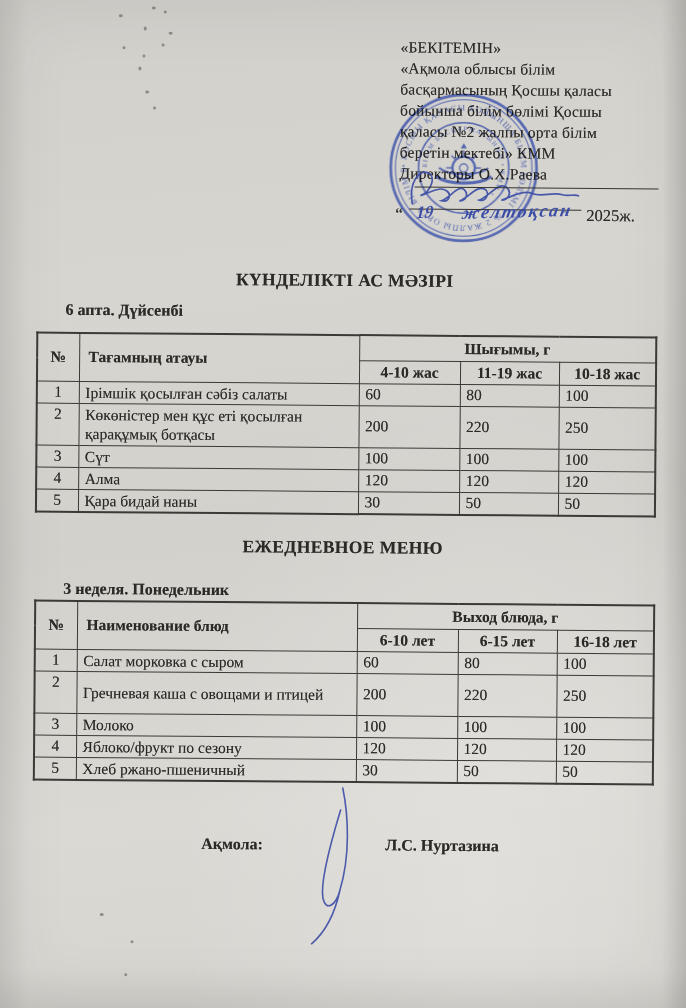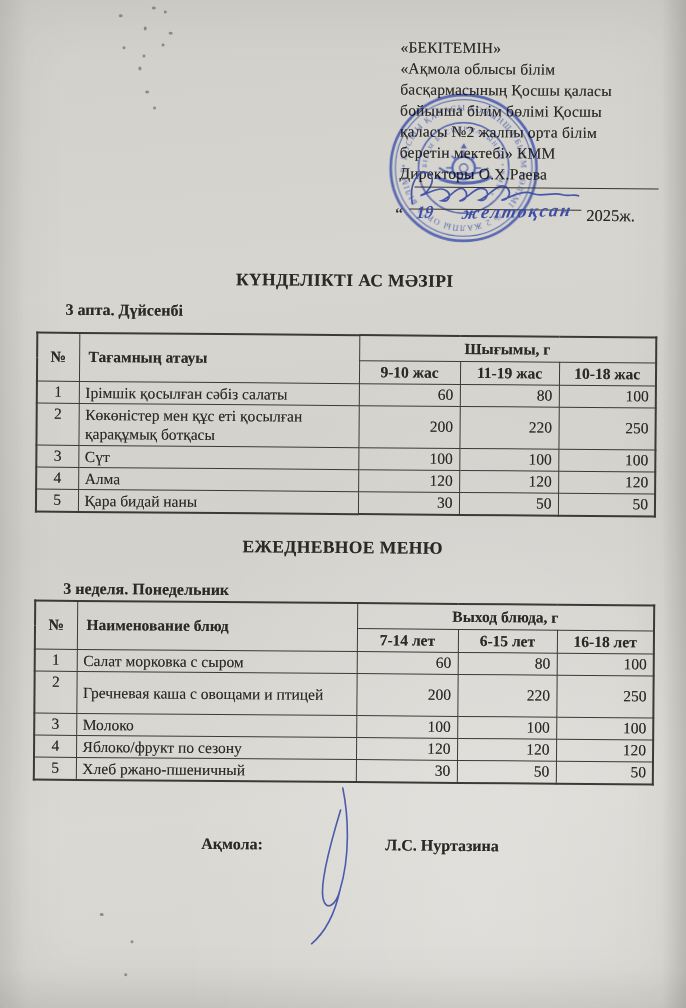--- a/index.html
+++ b/index.html
@@ -46,21 +46,21 @@
   
   table.menu{position:absolute;left:35px;width:619px;border-collapse:collapse;table-layout:fixed;font-size:15.5px;}
   .menu-kk{top:334px;}
   .menu-ru{top:602px;}
   table.menu th,table.menu td{border:1.4px solid #3b3a36;padding:1px 6px;vertical-align:middle;}
   table.menu{border:2px solid #3b3a36;}
   table.menu th{font-weight:bold;text-align:center;padding:2px 4px;}
   table.menu th.h-name{text-align:left;padding-left:9px;}
   td.c-num{text-align:center;width:42px;}
   td.c-name{text-align:left;padding-left:9px;line-height:19px;}
-  td.c-val{text-align:right;}
+  td.c-val{text-align:left;}
   tr.hrow1{height:25px;} tr.hrow2{height:23px;}
   tr.r1{height:22px;} tr.r2{height:42px;} tr.r3{height:21px;} tr.r4{height:21px;} tr.r5{height:22px;}
 
   
   .footer-label{position:absolute;left:204px;top:836px;font-weight:bold;font-size:16px;}
   .footer-name{position:absolute;left:388px;top:836px;font-weight:bold;font-size:16px;text-align:center;}
   .nurse-sig{position:absolute;left:305px;top:782px;}
 
   .speck{position:absolute;background:#55514a;border-radius:50%;opacity:0.55;}
 </style>
@@ -129,38 +129,38 @@
       <path d="M8,40 C4,20 14,6 23,9 C32,12 27,28 16,32 C26,29 36,22 42,27 C48,31 44,39 37,37 C46,34 54,20 60,26 C64,30 62,37 55,37 C64,34 72,21 80,25 C86,28 82,38 75,36 C84,33 94,17 102,23 C108,28 104,36 97,36 C106,33 118,25 128,29 C137,33 148,27 158,30 C164,32 170,29 174,31" fill="none" stroke="#3c4da6" stroke-width="1.7" stroke-linecap="round" opacity="0.92"></path>
     </svg>
     <div class="sig-underline"></div>
     <div class="date-quote txt">“</div>
     <div class="date-underline"></div>
     <div class="hand hand-day">19</div>
     <div class="hand hand-month">желтоқсан</div>
     <div class="date-year txt">2025ж.</div>
 
     <div class="title title-kk txt">КҮНДЕЛІКТІ АС МӘЗІРІ</div>
-    <div class="subtitle subtitle-kk txt">3  апта. Дүйсенбі</div>
+    <div class="subtitle subtitle-kk txt">6  апта. Дүйсенбі</div>
 
     <table class="menu menu-kk txt">
       <colgroup>
           <col style="width:42px">
           <col style="width:280px">
           <col style="width:101px">
           <col style="width:99px">
           <col style="width:97px">
         </colgroup>
       <tbody>
           <tr class="hrow1">
         <th rowspan="2">№</th>
         <th rowspan="2" class="h-name">Тағамның атауы</th>
         <th colspan="3">Шығымы, г</th>
       </tr>
       <tr class="hrow2">
-        <th>9-10 жас</th>
+        <th>4-10 жас</th>
         <th>11-19 жас</th>
         <th>10-18 жас</th>
       </tr>
       <tr class="r1">
         <td class="c-num">1</td>
         <td class="c-name">Ірімшік қосылған сәбіз салаты</td>
         <td class="c-val">60</td>
         <td class="c-val">80</td>
         <td class="c-val">100</td>
       </tr>
@@ -206,21 +206,21 @@
           <col style="width:99px">
           <col style="width:97px">
         </colgroup>
       <tbody>
           <tr class="hrow1">
         <th rowspan="2">№</th>
         <th rowspan="2" class="h-name">Наименование блюд</th>
         <th colspan="3">Выход блюда, г</th>
       </tr>
       <tr class="hrow2">
-        <th>7-14 лет</th>
+        <th>6-10 лет</th>
         <th>6-15 лет</th>
         <th>16-18 лет</th>
       </tr>
       <tr class="r1">
         <td class="c-num">1</td>
         <td class="c-name">Салат морковка с сыром</td>
         <td class="c-val">60</td>
         <td class="c-val">80</td>
         <td class="c-val">100</td>
       </tr>

